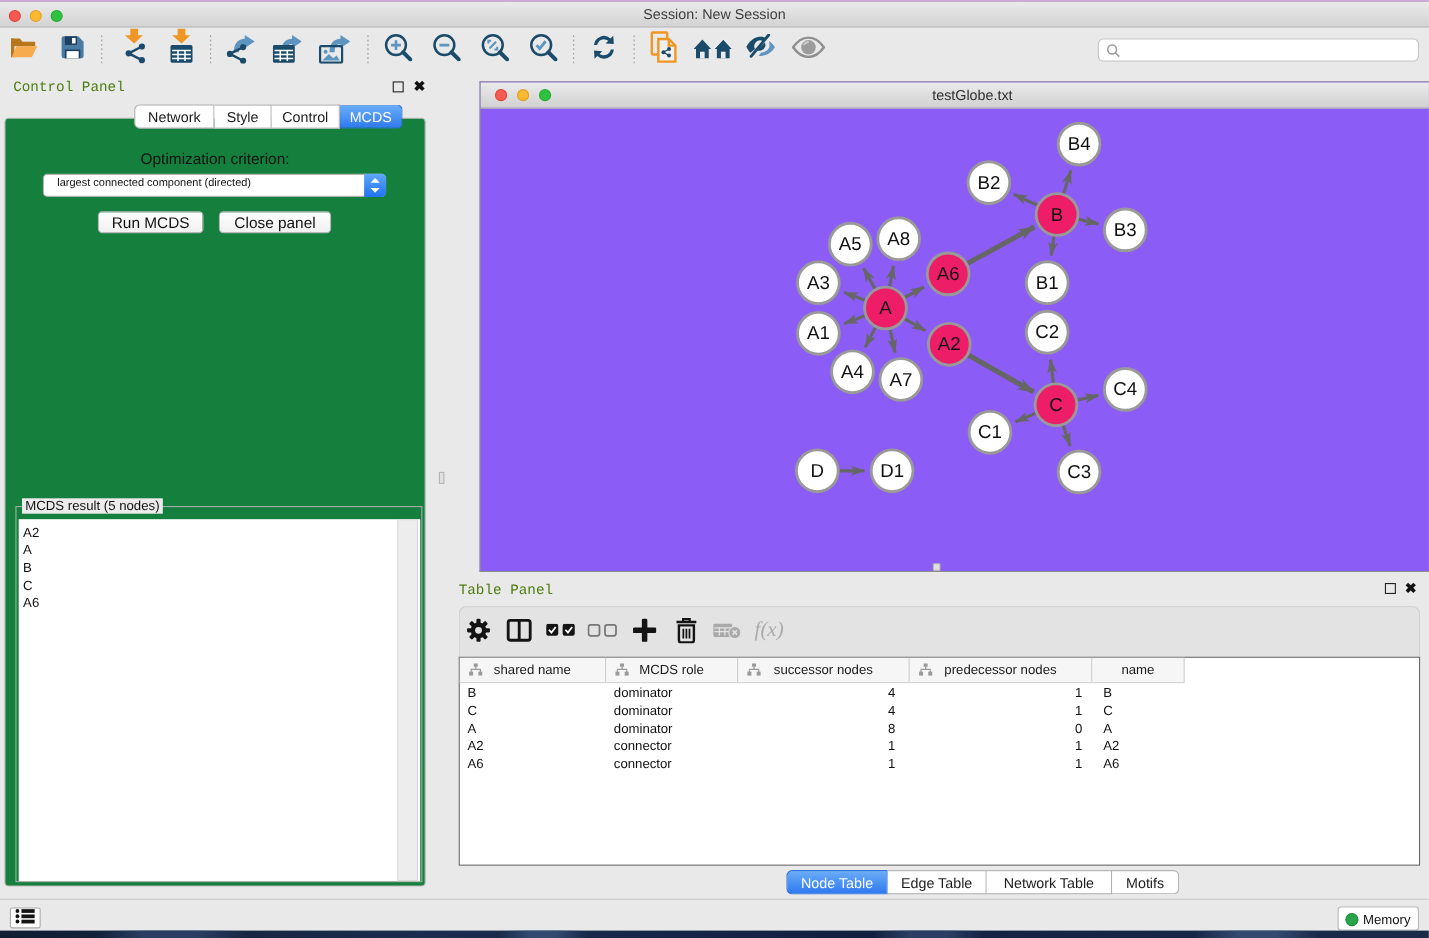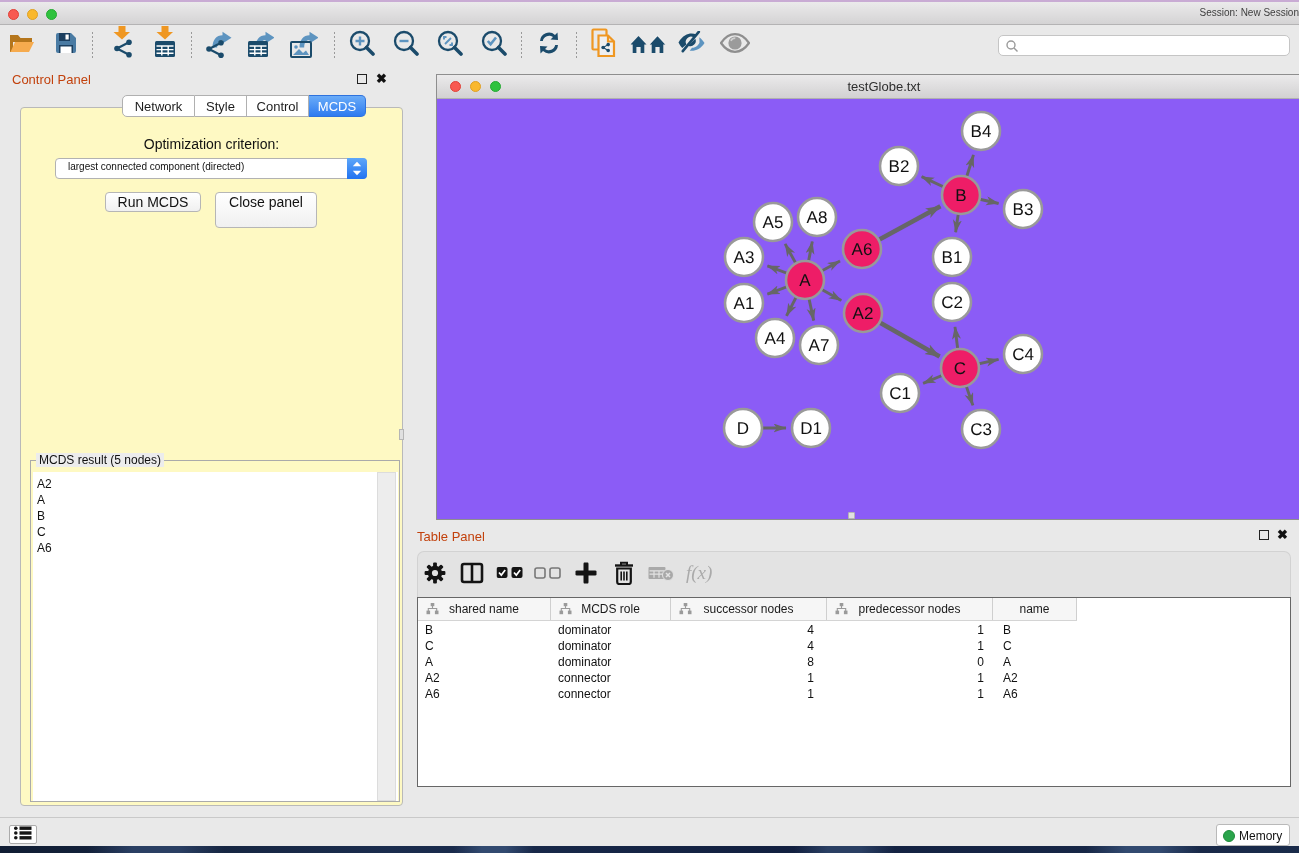--- a/index.html
+++ b/index.html
@@ -9,31 +9,31 @@
   background:linear-gradient(#ebeaeb,#d4d3d4); border-bottom:1px solid #b4b3b4; }
 .tl { position:absolute; width:11px; height:11px; border-radius:50%; top:7px; }
 #topstrip { left:0; top:0; width:1299px; height:2px; background:#c9abd4; }
 #toolbar { left:0; top:26px; width:1299px; height:36px; }
 .sep { position:absolute; top:6px; height:26px; width:1px;
   background-image:linear-gradient(#9a9a9a 40%,rgba(0,0,0,0) 0%);
   background-size:1px 4px; }
 #search { position:absolute; left:998px; top:35px; width:292px; height:21px;
   background:#fff; border:1px solid #c5c5c5; border-radius:5px; }
 #search svg { position:absolute; left:6px; top:3px; }
-.ptitle { font-size:13px; color:#c2410c; }
+.ptitle { font-size:13px; color:#4d7c0f;font-family:Liberation Mono, monospace; }
 .wbtn { position:absolute; width:10px; height:10px; border:1.6px solid #222; }
 .wx { position:absolute; font-size:13px; font-weight:bold; color:#111; }
 .tabrow { position:absolute; height:22px; display:flex; z-index:6;padding-left:44px; }
 .tab { height:22px; background:#fff; border:1px solid #b0b0b0; border-left:none;
   font-size:13px; color:#1c1c1c; display:flex; align-items:center; justify-content:center; }
 .tab.first { border-left:1px solid #b0b0b0; border-radius:5px 0 0 5px; }
 .tab.last { border-radius:0 5px 5px 0; }
 .tab.sel { background:linear-gradient(#6aacf8,#2e7bf0); color:#fff; border-color:#2e72dd; }
-#cpbox { left:20px; top:107px; width:383px; height:699px; border:1px solid #b9b9b9;
-  border-radius:4px; background:#fef9c3; }
+#cpbox { left:4px; top:107px; width:383px; height:699px; border:1px solid #b9b9b9;
+  border-radius:4px; background:#15803d; }
 .btn { position:absolute; background:linear-gradient(#fff,#f0f0f0); border:1px solid #b6b6b6;
   border-radius:4px; font-size:14px; color:#111; text-align:center; }
 #groupbox { left:9px; top:352px; width:370px; height:342px; border:1px solid #aaa; }
 #cplist { position:absolute; left:2px; top:11px; width:365px; height:329px; background:#fff; }
 #cpscroll { position:absolute; right:2px; top:0; width:19px; height:329px;
   background:#ededed; border:1px solid #dcdcdc; }
 .li { position:absolute; left:4px; font-size:12px; color:#111; }
 #netwin { left:404px; top:74px; width:895px; height:446px; border:1px solid #8e8e8e;
   border-right:none; background:#8b5cf6;margin-left:32px; }
 #nettitle { position:absolute; left:0; top:0; width:100%; height:24px;
@@ -58,21 +58,21 @@
     radial-gradient(circle at 88% 40%, #324a70 0 1.5%, rgba(0,0,0,0) 5%),
     linear-gradient(90deg,#101d33,#1b2d4e 30%,#122040 60%,#1a2b4a); }
 .fx { font-family:"Liberation Serif",serif; font-style:italic; font-size:19px; color:#aaa; }
 </style></head><body>
 
 <div class="abs" id="topstrip"></div>
 <div class="abs" id="titlebar">
   <div class="tl" style="left:8px;background:#f85951;border:0.5px solid #e04138"></div>
   <div class="tl" style="left:27px;background:#f9b82d;border:0.5px solid #dfa023"></div>
   <div class="tl" style="left:46px;background:#2fc23e;border:0.5px solid #26a933"></div>
-  <div style="text-align:right;font-size:10px;color:#3e3e3e;line-height:22px">Session: New Session</div>
+  <div style="text-align:center;font-size:13px;color:#3e3e3e;line-height:22px">Session: New Session</div>
 </div>
 
 <div class="abs" id="toolbar">
     <div class="sep" style="left:92px"></div>
     <div class="sep" style="left:191px"></div>
     <div class="sep" style="left:334px"></div>
     <div class="sep" style="left:521px"></div>
     <div class="sep" style="left:576px"></div>
   </div>
 <div id="search">
@@ -214,21 +214,21 @@
   <div style="position:absolute;left:0;top:28px;width:100%;text-align:center;font-size:14px;color:#111">Optimization criterion:</div>
   <div style="position:absolute;left:34px;top:50px;width:312px;height:21px;background:#fff;border:1px solid #b2b2b2;border-radius:4px">
     <div style="position:absolute;left:12px;top:2px;font-size:10px;color:#111">largest connected component (directed)</div>
     <div style="position:absolute;right:-1px;top:-1px;width:20px;height:21px;background:linear-gradient(#5ea7f9,#2173f1);border-radius:0 4px 4px 0">
       <svg width="20" height="21" viewBox="0 0 20 21">
           <path d="M5.8,8.2 L10,3.8 14.2,8.2 Z M5.8,12.8 L10,17.2 14.2,12.8 Z" fill="#fff"></path>
         </svg>
     </div>
   </div>
   <div class="btn" style="left:84px;top:84px;width:96px;height:20px;line-height:19px">Run MCDS</div>
-  <div class="btn" style="left:194px;top:84px;width:102px;height:36px;line-height:19px">Close panel</div>
+  <div class="btn" style="left:194px;top:84px;width:102px;height:20px;line-height:19px">Close panel</div>
   <div class="abs" id="groupbox">
     <div style="position:absolute;left:5px;top:-8px;background:#ececec;padding:0 3px;font-size:12px;color:#111">MCDS result (5 nodes)</div>
     <div id="cplist">
       <div class="li" style="top:5px">A2</div>
       <div class="li" style="top:21px">A</div>
       <div class="li" style="top:37px">B</div>
       <div class="li" style="top:53px">C</div>
       <div class="li" style="top:69px">A6</div>
       <div id="cpscroll"></div>
     </div>
@@ -448,20 +448,26 @@
         <span style="left:585px">A2</span>
       </div>
       <div class="trow" style="top:88px">
         <span style="left:7px">A6</span>
         <span style="left:140px">connector</span>
         <span style="left:253px;width:143px;text-align:right">1</span>
         <span style="left:423px;width:143px;text-align:right">1</span>
         <span style="left:585px">A6</span>
       </div>
   </div>
+  <div class="tabrow" style="left:271px;top:270px">
+    <div class="tab sel first" style="width:92px">Node Table</div>
+    <div class="tab" style="width:90px">Edge Table</div>
+    <div class="tab" style="width:114px">Network Table</div>
+    <div class="tab last" style="width:61px">Motifs</div>
+  </div>
 </div>
 
 <div class="abs" id="statusbar">
   <div style="position:absolute;left:9px;top:7px;width:28px;height:19px;background:#fdfdfd;border:1px solid #ababab;border-radius:2px;text-align:center;line-height:17px"><svg width="18" height="14" viewBox="0 0 18 14" xmlns="http://www.w3.org/2000/svg">
         <circle cx="1.8" cy="2.2" r="1.8" fill="#141414"></circle>
         <rect x="5.5" y="0.5000000000000002" width="12" height="3.4" fill="#141414"></rect>
         <circle cx="1.8" cy="7" r="1.8" fill="#141414"></circle>
         <rect x="5.5" y="5.3" width="12" height="3.4" fill="#141414"></rect>
         <circle cx="1.8" cy="11.8" r="1.8" fill="#141414"></circle>
         <rect x="5.5" y="10.100000000000001" width="12" height="3.4" fill="#141414"></rect>

